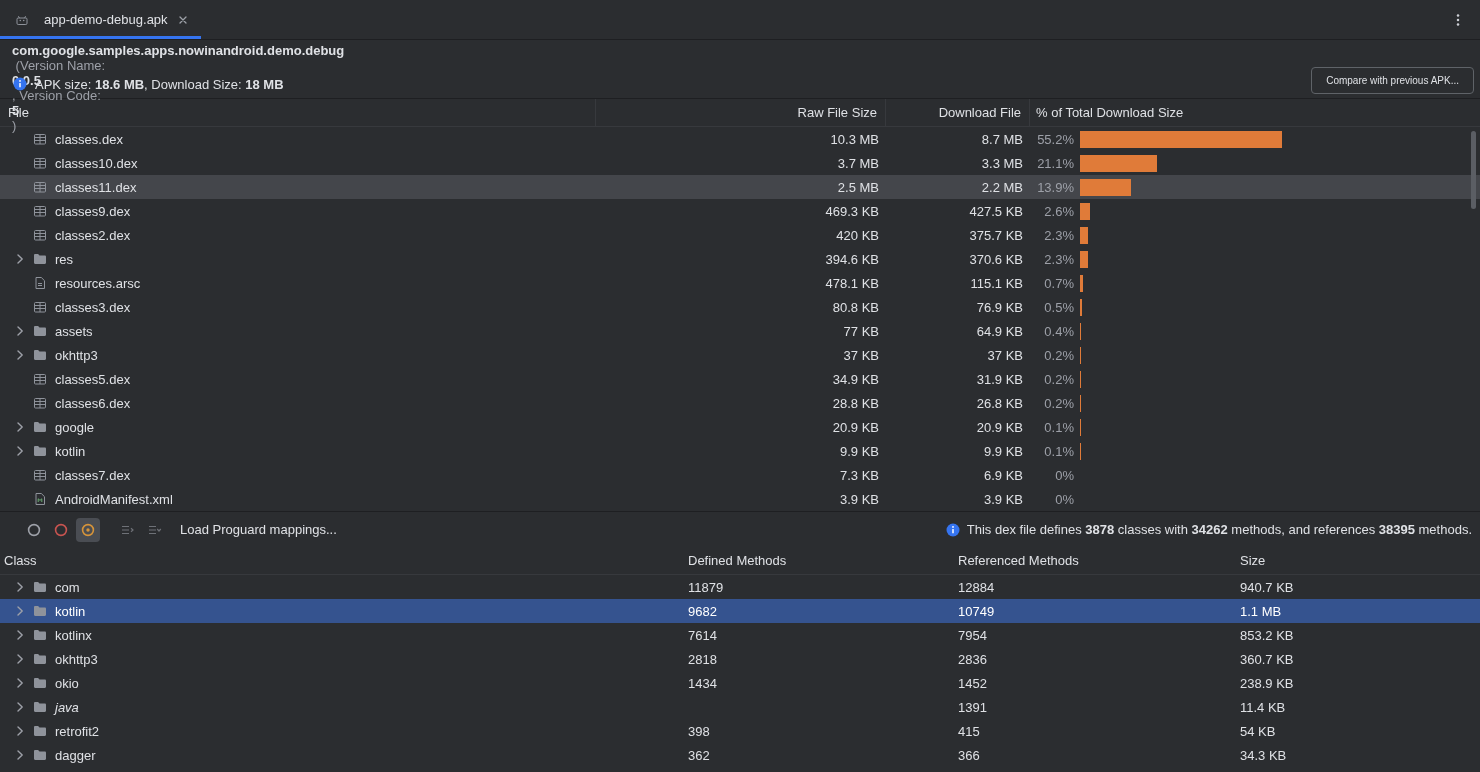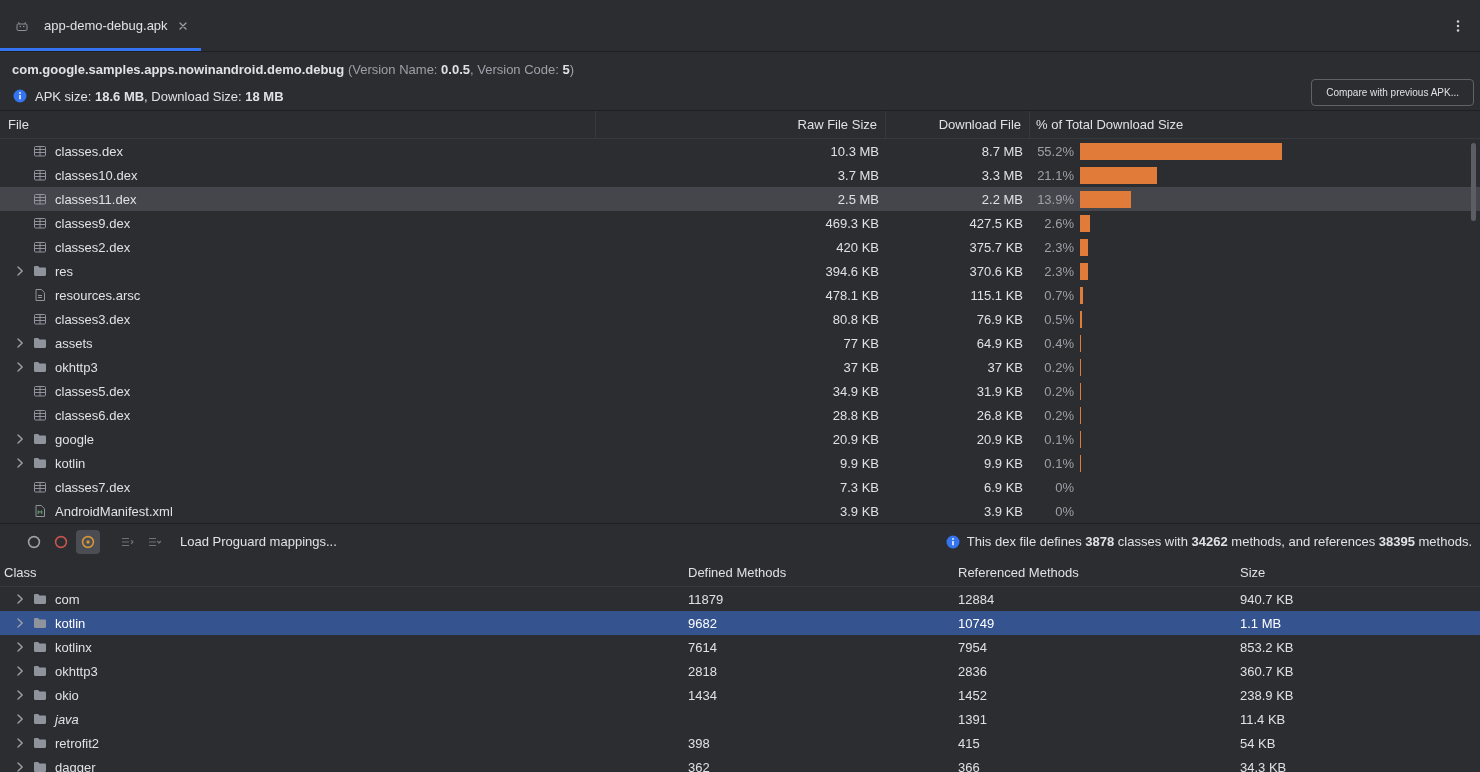--- a/index.html
+++ b/index.html
@@ -7,29 +7,29 @@
   body {
     background:#2b2d30; color:#dfe1e5;
     font-family:"Liberation Sans", sans-serif; font-size:13px;
     -webkit-font-smoothing:antialiased;
   }
   .b { font-weight:bold; }
   .dim { color:#9da0a8; }
   span.pre { white-space:pre; }
 
   
-  .tabbar { height:52px; display:flex; align-items:stretch; border-bottom:1px solid #1e1f22; }
+  .tabbar { height:40px; display:flex; align-items:stretch; border-bottom:1px solid #1e1f22; }
   .tab { display:flex; align-items:center; gap:7px; padding:0 12px 0 14px; position:relative; cursor:default; }
   .tab::after { content:""; position:absolute; left:0; right:0; bottom:0; height:3px; background:var(--accent,#3574f0); }
   .tclose { display:flex; align-items:center; margin-left:2px; }
   .kebab { margin-left:auto; display:flex; align-items:center; padding:0 14px; }
 
   
   .apk-header { height:59px; padding:3px 8px 0 8px; position:relative; border-bottom:1px solid #1e1f22; }
-  .line1 { height:28px; display:flex; align-items:center; padding-left:4px; }
+  .line1 { height:28px; display:flex; align-items:flex-start; padding-left:4px;flex-direction:column; }
   .line2 { height:26px; display:flex; align-items:center; gap:7px; padding-left:4px; }
   .pkg { font-weight:bold; }
   .verv { font-weight:bold; color:#dfe1e5; }
   .compare-btn { position:absolute; right:6px; top:27px; height:27px; padding:0 14px;
     background:#2b2d30; border:1px solid #5f6368; border-radius:4px; color:#dfe1e5;
     font-family:inherit; font-size:10px; cursor:pointer; }
   .info-ic { width:16px; height:16px; display:flex; flex:none; }
 
   
   .fhead { display:grid; grid-template-columns:596px 290px 144px 1fr; height:28px; align-items:stretch;

